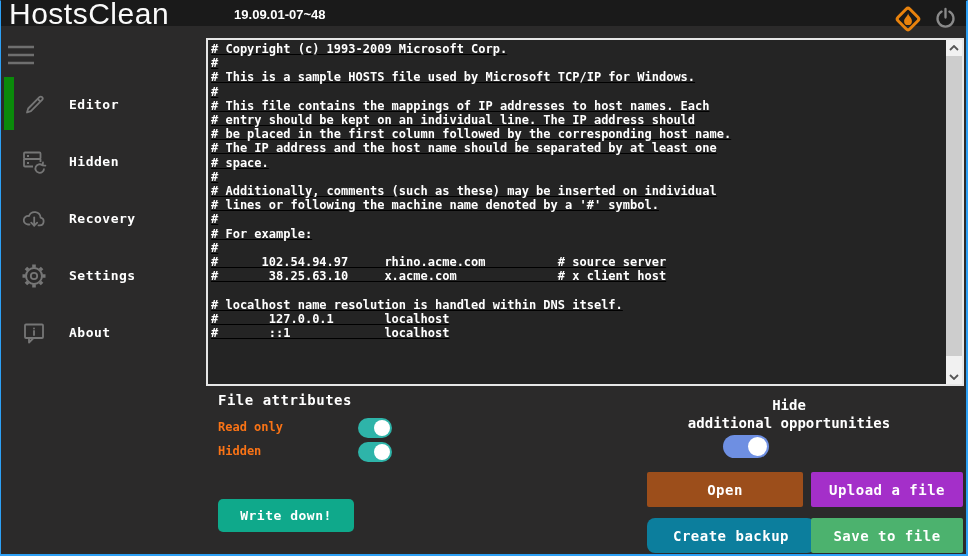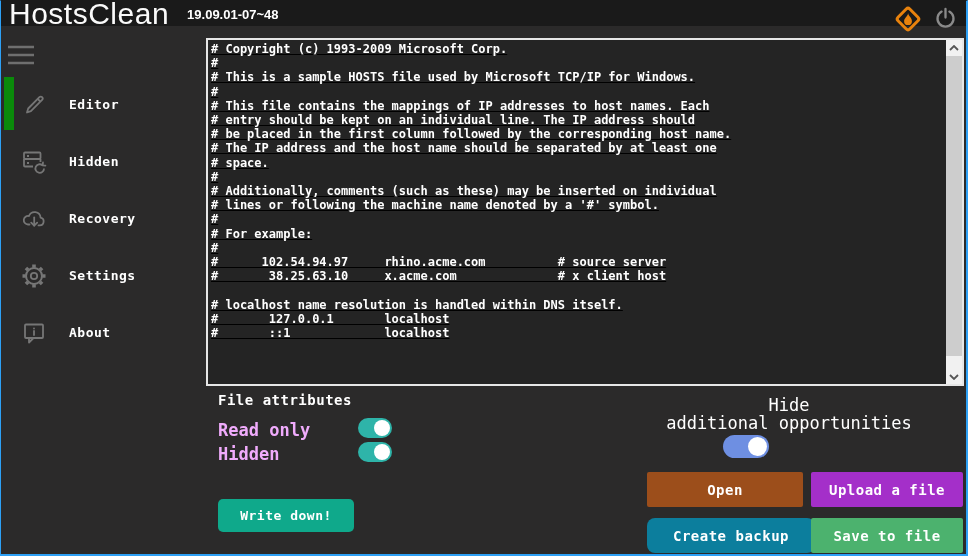--- a/index.html
+++ b/index.html
@@ -4,21 +4,21 @@
 <style>
   html,body{margin:0;padding:0;background:#111;}
   .window{
     position:relative;width:968px;height:556px;box-sizing:border-box;
     background:#2b2a2a;overflow:hidden;
     font-family:"DejaVu Sans Mono", monospace;
     border:1px solid var(--accent-blue-border,#2da0f5);
     border-right-width:2px;border-bottom-width:2px;border-top-color:#1a1a1a;
   }
   
-  .titlebar{position:absolute;left:0;top:0;right:0;height:25px;background:#1a1a1a;display:flex;align-items:center;}
+  .titlebar{position:absolute;left:0;top:0;right:0;height:25px;background:#1a1a1a;display:flex;align-items:center;gap:47px;}
   .app-title{font-family:"Liberation Sans",sans-serif;font-size:30px;font-weight:400;color:#fafafa;margin-left:8px;letter-spacing:0.5px;line-height:35px;}
   .version{font-family:"Liberation Sans",sans-serif;font-size:13px;font-weight:700;color:#fff;margin-left:18px;margin-top:2px;}
   .titlebar-icons{position:absolute;right:8px;top:0;height:35px;display:flex;align-items:center;gap:10px;}
   
   .sidebar{position:absolute;left:1px;top:35px;width:204px;bottom:0;}
   .hamburger{position:absolute;left:6px;top:9px;width:26px;height:20px;cursor:pointer;}
   .nav{position:absolute;left:0;top:40px;right:0;}
   .nav-item{position:relative;height:57px;display:flex;align-items:center;cursor:pointer;}
   .nav-item .icon{margin-left:16px;width:32px;display:flex;justify-content:center;}
   .nav-item .label{margin-left:19px;color:#fff;font-size:13px;font-weight:700;letter-spacing:0.5px;}
@@ -26,28 +26,28 @@
   
   .editor{position:absolute;left:205px;top:37px;width:758px;height:348px;box-sizing:border-box;background:#242424;border:2px solid #e6e6e6;text-decoration:underline;}
   .editor-text{margin:0;padding:2px 0 0 3px;color:#fff;font:700 12px/14.2px "DejaVu Sans Mono",monospace;white-space:pre;overflow:hidden;width:722px;height:338px;}
   .scrollbar{position:absolute;right:0;top:0;bottom:0;width:16px;background:#f1f1f1;}
   .sb-arrow{position:absolute;left:0;width:16px;height:15px;display:flex;align-items:center;justify-content:center;cursor:pointer;}
   .sb-arrow.up{top:0;}
   .sb-arrow.down{bottom:0;}
   .sb-thumb{position:absolute;left:0;top:16px;width:16px;height:300px;background:#cdcdcd;cursor:pointer;}
   
   .fa-heading{position:absolute;left:217px;top:391px;color:#fff;font-size:14px;font-weight:700;letter-spacing:0.5px;}
-  .attr-label{position:absolute;left:217px;color:#f0abfc;font-size:17px;font-weight:700;}
+  .attr-label{position:absolute;left:217px;color:#f97316;font-size:12px;font-weight:700;}
   .toggle{position:relative;border-radius:999px;cursor:pointer;}
   .toggle .knob{position:absolute;background:#fff;border-radius:50%;}
   .toggle.teal{position:absolute;left:357px;width:34px;height:20px;background:var(--toggle-teal,#2eb4a9);}
   .toggle.teal .knob{width:16px;height:16px;top:2px;right:2px;}
   .toggle.blue{position:absolute;left:722px;top:434px;width:46px;height:23px;background:var(--toggle-blue,#6e8fe2);}
   .toggle.blue .knob{width:19px;height:19px;top:2px;right:2px;}
-  .hide-opts-label{position:absolute;left:620px;top:395px;width:336px;text-align:center;color:#fff;font-size:17px;font-weight:400;line-height:18px;}
+  .hide-opts-label{position:absolute;left:620px;top:395px;width:336px;text-align:center;color:#fff;font-size:14px;font-weight:700;line-height:18px;}
   
   .btn{position:absolute;display:flex;align-items:center;justify-content:center;color:#fff;font-family:"DejaVu Sans Mono",monospace;font-size:14px;font-weight:700;cursor:pointer;border:none;letter-spacing:0.5px;}
   .btn-write{left:217px;top:498px;width:136px;height:33px;border-radius:5px;background:var(--btn-write,#0fa98b);font-size:13px;}
   .btn-open{left:646px;top:471px;width:156px;height:35px;border-radius:2px;background:var(--btn-open,#9c4e1b);}
   .btn-upload{left:810px;top:471px;width:152px;height:35px;border-radius:2px;background:var(--btn-upload,#a42fc9);}
   .btn-backup{left:646px;top:517px;width:168px;height:35px;border-radius:8px;background:var(--btn-backup,#0c7e9d);}
   .btn-save{left:810px;top:517px;width:152px;height:35px;border-radius:2px;background:var(--btn-save,#4cb26e);}
   svg{display:block;}
 </style>
 </head>

